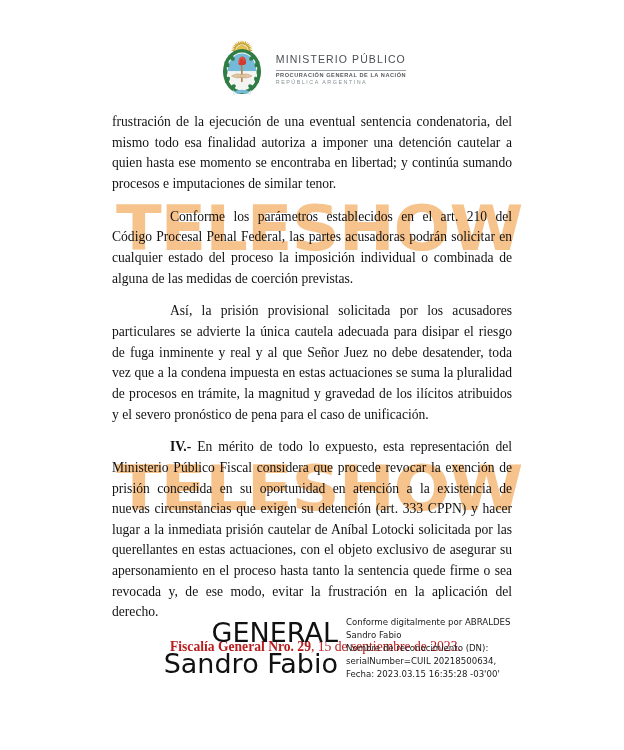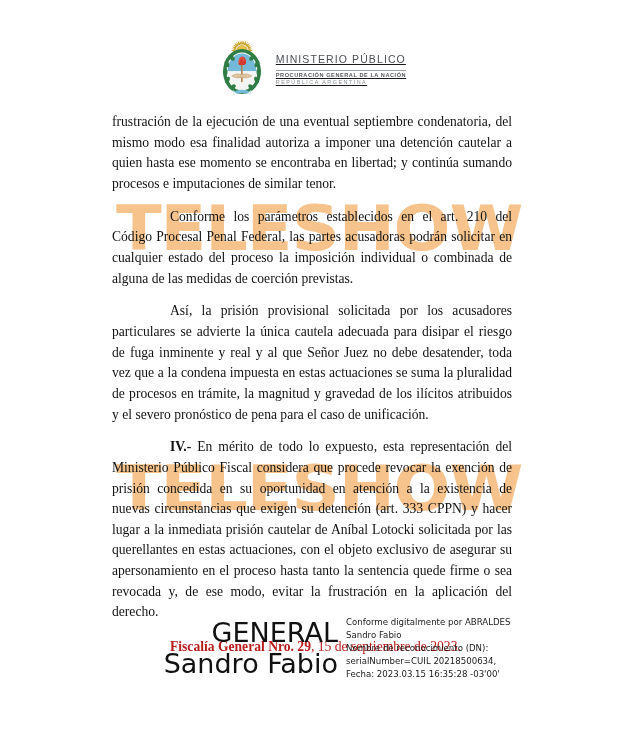--- a/index.html
+++ b/index.html
@@ -24,21 +24,20 @@
   }
 
   
   .letterhead {
     position: absolute;
     left: 0; top: 38px;
     width: 624px;
     display: flex;
     justify-content: center;
     align-items: flex-start;
-    text-decoration: underline;
   }
   .letterhead-inner {
     display: flex;
     align-items: center;
     gap: 10px;
   }
   .crest {
     width: 48px;
     height: 62px;
     flex: 0 0 48px;
@@ -258,21 +257,21 @@
       </div>
 
     </div>
   </div>
 
   <div class="watermark" id="watermark-1">TELESHOW</div>
   <div class="watermark" id="watermark-2">TELESHOW</div>
 
   <div class="body-text">
 
-    <p class="para">frustración de la ejecución de una eventual septiembre condenatoria, del mismo modo esa finalidad autoriza a imponer una detención cautelar a quien hasta ese momento se encontraba en libertad; y continúa sumando procesos e imputaciones de similar tenor.</p>
+    <p class="para">frustración de la ejecución de una eventual sentencia condenatoria, del mismo todo esa finalidad autoriza a imponer una detención cautelar a quien hasta ese momento se encontraba en libertad; y continúa sumando procesos e imputaciones de similar tenor.</p>
 
     <p class="para indent">Conforme los parámetros establecidos en el art. 210 del Código Procesal Penal Federal, las partes acusadoras podrán solicitar en cualquier estado del proceso la imposición individual o combinada de alguna de las medidas de coerción previstas.</p>
 
     <p class="para indent">Así, la prisión provisional solicitada por los acusadores particulares se advierte la única cautela adecuada para disipar el riesgo de fuga inminente y real y al que Señor Juez no debe desatender, toda vez que a la condena impuesta en estas actuaciones se suma la pluralidad de procesos en trámite, la magnitud y gravedad de los ilícitos atribuidos y el severo pronóstico de pena para el caso de unificación.</p>
 
     <p class="para indent">
       <b>IV.-</b><span> En mérito de todo lo expuesto, esta representación del Ministerio Público Fiscal considera que procede revocar la exención de prisión concedida en su oportunidad en atención a la existencia de nuevas circunstancias que exigen su detención (art. 333 CPPN) y hacer lugar a la inmediata prisión cautelar de Aníbal Lotocki solicitada por las querellantes en estas actuaciones, con el objeto exclusivo de asegurar su apersonamiento en el proceso hasta tanto la sentencia quede firme o sea revocada y, de ese modo, evitar la frustración en la aplicación del derecho.</span>
     </p>
 
     <p class="closing">

